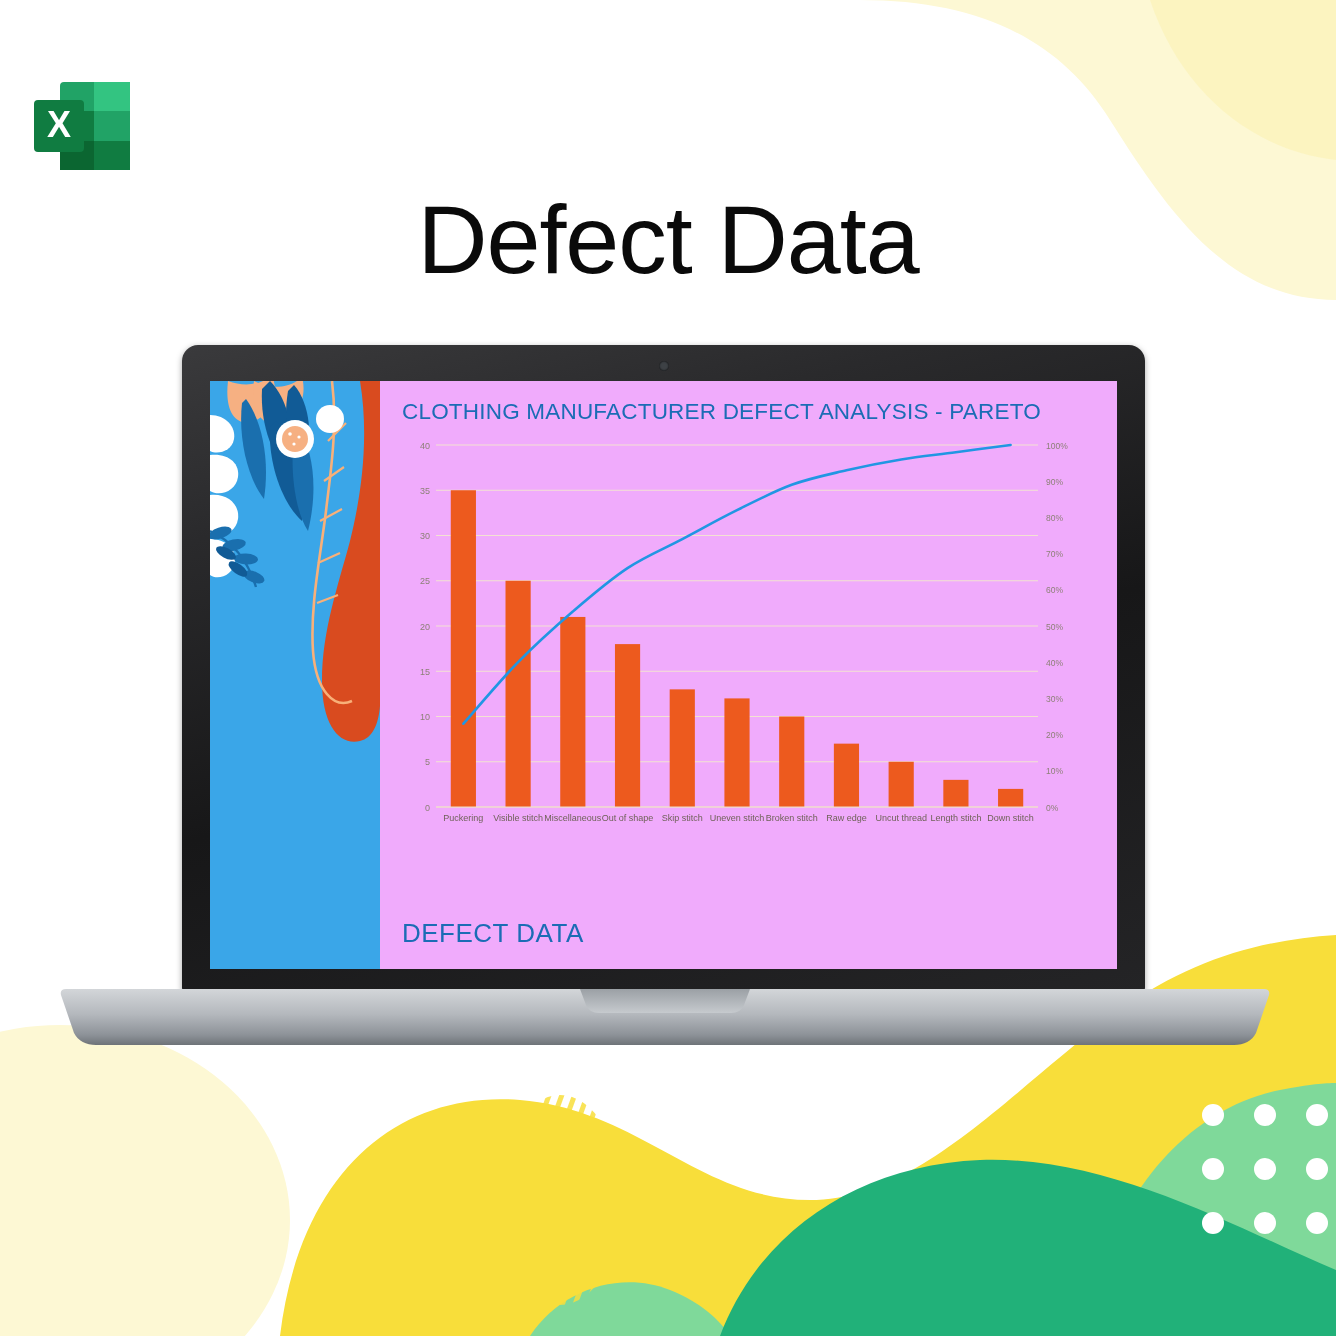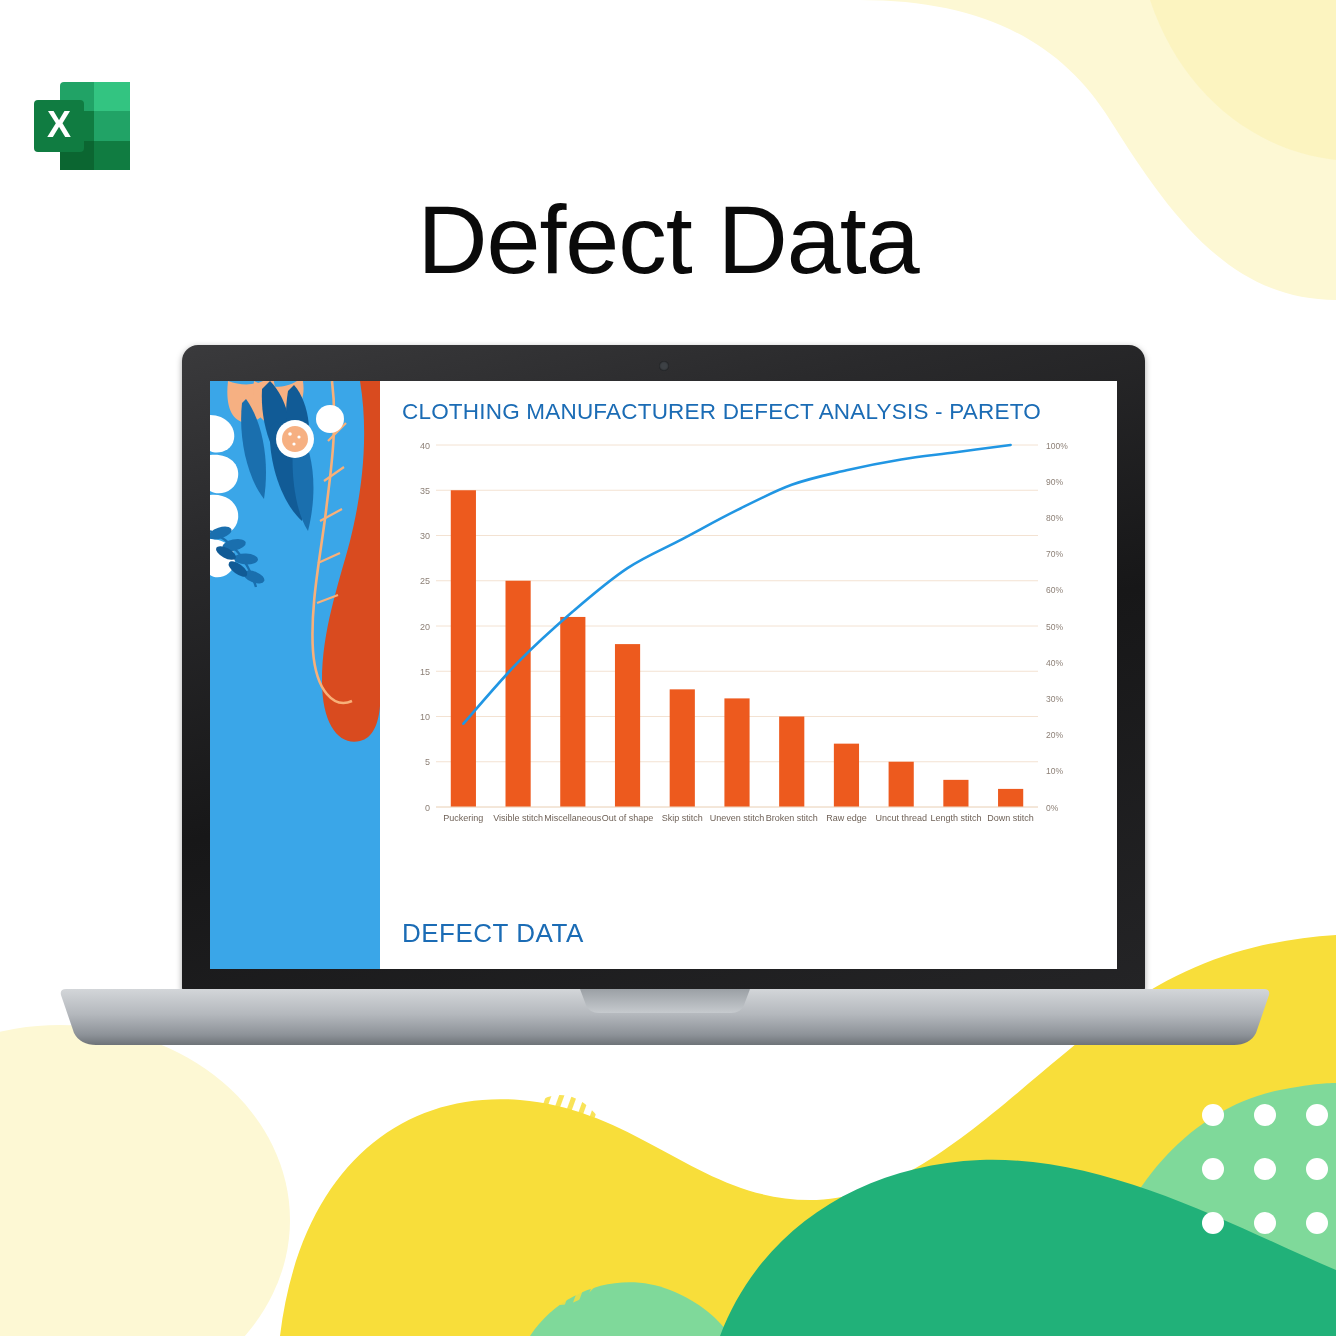--- a/index.html
+++ b/index.html
@@ -41,21 +41,21 @@
   }
   .screen {
     position:relative; width:100%; height:100%;
     background:#fbeee0; overflow:hidden; display:flex;
   }
 
   
   .floral { width:170px; height:100%; position:relative; flex:0 0 170px; background:#3aa6e8; overflow:hidden; }
 
   
-  .chart-panel { flex:1 1 auto; position:relative; background:#ffffff; padding:18px 16px 0 22px; }
+  .chart-panel { flex:1 1 auto; position:relative; background:#f0abfc; padding:18px 16px 0 22px; }
   .chart-title {
     color:#1b6cb5; font-size:22.5px; letter-spacing:.2px; white-space:nowrap;
     font-weight:400; margin-bottom:8px;
   }
   .plot-wrap { position:relative; height:430px; }
   .plot-svg { display:block; }
   .bottom-label {
     position:absolute; left:22px; bottom:20px;
     color:#1b6cb5; font-size:26px; letter-spacing:.5px;
   }

